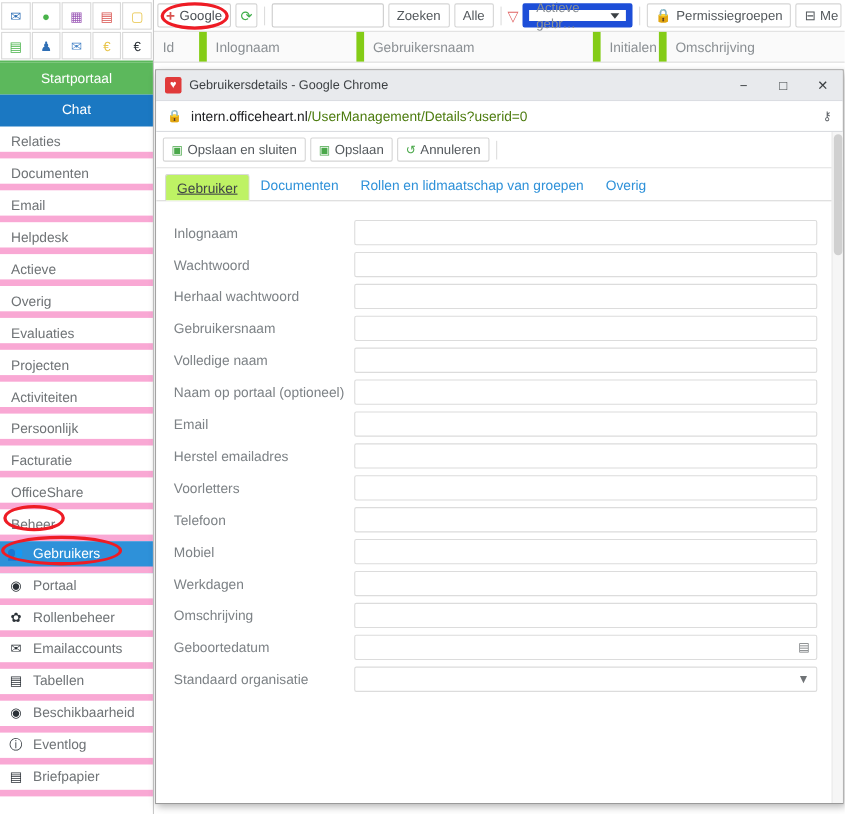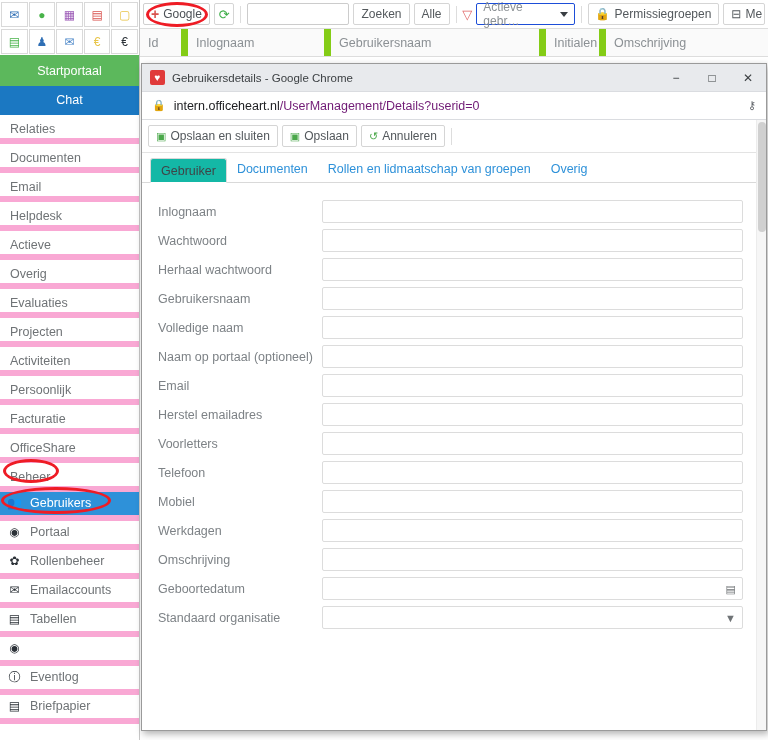--- a/index.html
+++ b/index.html
@@ -57,21 +57,21 @@
   .tb-sq {
     border:1px solid #d5d5d5; background:#fff; border-radius:2px;
     width:24px; height:22px; display:inline-flex;align-items:center;justify-content:center;
   }
   .tb-input {
     border:1px solid #ccc; background:#fff; border-radius:2px;
     height:22px; width:122px;
   }
   .tb-sep { width:1px; height:17px; background:#ddd; margin:0 2px; }
   .tb-select {
-    border:1px solid #1d4ed8; background:#fff; border-radius:2px;
+    border:6px solid #1d4ed8; background:#fff; border-radius:2px;
     height:22px; width:115px; font-size:12px; color:#8b9094;
     display:flex; align-items:center; justify-content:space-between; padding:0 6px;
   }
   .caret { width:0;height:0;border-left:4px solid transparent;border-right:4px solid transparent;border-top:5px solid #3a3f43;}
 
   
   .grid-head {
     position:absolute; left:140px; top:29px; width:628px; height:28px;
     background:#fafafa; border-bottom:1px solid #ddd; display:flex;
   }
@@ -96,40 +96,40 @@
     display:inline-flex;align-items:center;justify-content:center;
     color:#fff;font-size:10px;line-height:1; flex:0 0 15px;
   }
   .win-title-text { font-size:11.5px; color:#3c4043; margin-left:7px; flex:1; white-space:nowrap;}
   .wbtn { width:36px;height:28px;display:flex;align-items:center;justify-content:center;color:#3c4043;font-size:12px;}
   .win-url {
     height:28px; background:#fff; border-bottom:1px solid #dadce0;
     display:flex; align-items:center; padding:0 10px; gap:8px;
   }
   .url-text { font-size:12.5px; color:#202124; flex:1; white-space:nowrap; }
-  .url-text .dim { color:#701a75; }
+  .url-text .dim { color:#4d7c0f; }
 
   .win-body { position:relative; height:610px; background:#fff; overflow:hidden; }
   .doc-toolbar {
     height:33px; border-bottom:1px solid #e3e3e3; display:flex; align-items:center;
     gap:4px; padding:0 6px; background:#fff;
   }
   .doc-btn {
     border:1px solid #d5d5d5; border-radius:2px; background:#fff;
     height:22px; padding:0 7px; font-size:12px; color:#53585c;
     display:inline-flex; align-items:center; gap:4px; white-space:nowrap;
   }
   .tabs { height:30px; display:flex; align-items:flex-end; padding-left:8px; border-bottom:1px solid #d9d9d9; }
   .tab {
     font-size:12.5px; padding:0 10px; height:25px; line-height:25px;
     color:#2e91d9; white-space:nowrap;
   }
   .tab.active {
     color:#3f4447; border:1px solid #d9d9d9; border-bottom:1px solid #fff;
-    border-radius:3px 3px 0 0; background:#14b8a6; margin-bottom:-1px;
+    border-radius:3px 3px 0 0; background:#bef264; margin-bottom:-1px;text-decoration:underline;
   }
 
   .form { padding:14px 0 0 0; }
   .frow { display:flex; align-items:center; height:29px; padding-left:16px; }
   .flabel { width:164px; font-size:12.5px; color:#7d8286; flex:0 0 164px; }
   .finput {
     flex:0 0 421px; height:23px; border:1px solid #dcdcdc; border-radius:2px;
     background:#fff; position:relative;
   }
   .finput .in-ico {
@@ -222,20 +222,21 @@
         <div class="nav-item icony">
           <span class="nav-ico" style="font-size: 12px; color: rgb(43, 49, 55);">✉</span>
           <span class="nav-lbl">Emailaccounts</span>
         </div>
         <div class="nav-item icony">
           <span class="nav-ico" style="font-size: 12px; color: rgb(43, 49, 55);">▤</span>
           <span class="nav-lbl">Tabellen</span>
         </div>
         <div class="nav-item icony">
           <span class="nav-ico" style="font-size: 12px; color: rgb(43, 49, 55);">◉</span>
+          <span class="nav-lbl">Beschikbaarheid</span>
         </div>
         <div class="nav-item icony">
           <span class="nav-ico" style="font-size: 12px; color: rgb(43, 49, 55);">ⓘ</span>
           <span class="nav-lbl">Eventlog</span>
         </div>
         <div class="nav-item icony">
           <span class="nav-ico" style="font-size: 12px; color: rgb(43, 49, 55);">▤</span>
           <span class="nav-lbl">Briefpapier</span>
         </div>
       </div>

